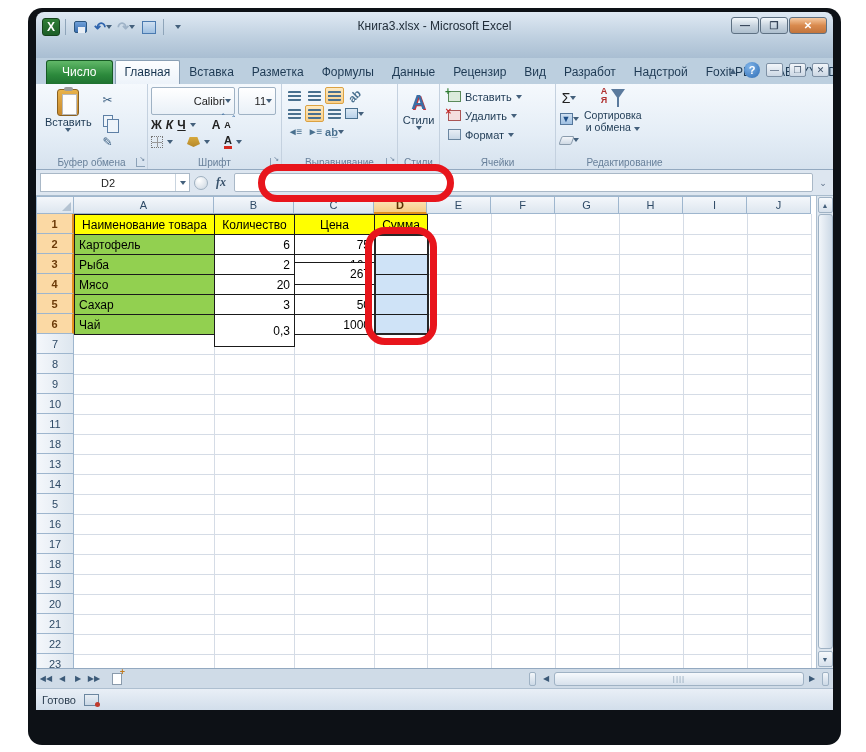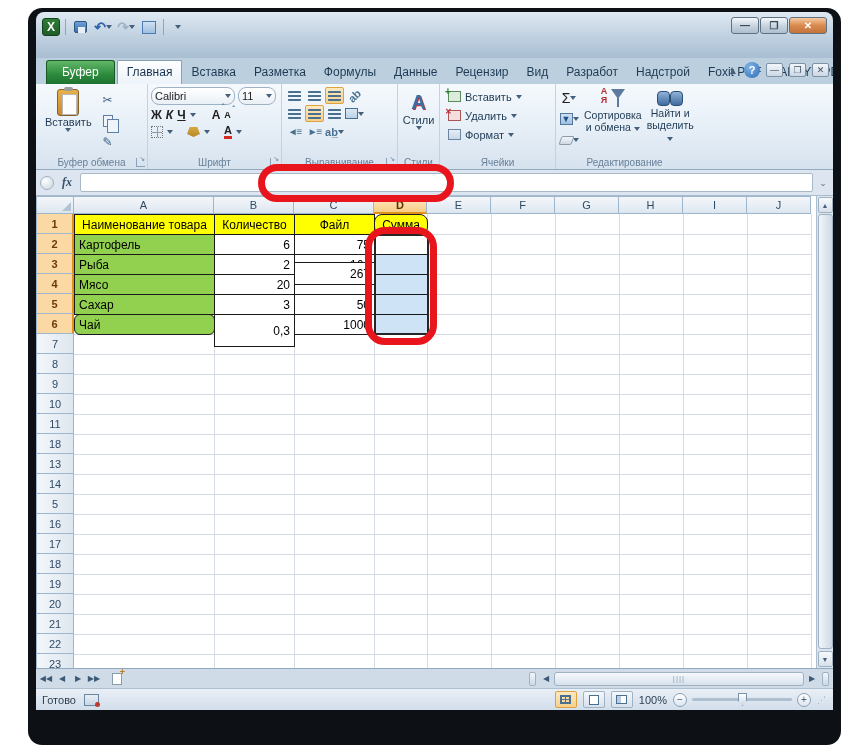--- a/index.html
+++ b/index.html
@@ -59,22 +59,22 @@
 
   .bigbtn{display:flex;flex-direction:column;align-items:center;font-size:11px;color:#1e3a54;}
   .clip-ic{width:22px;height:27px;background:linear-gradient(#e8b24a,#c98a2e);border:1px solid #8a6020;border-radius:3px;position:relative;margin-top:2px;}
   .clip-ic::before{content:"";position:absolute;left:4px;top:4px;width:13px;height:19px;background:#fdfdfd;border:1px solid #b9b9b9;}
   .clip-ic::after{content:"";position:absolute;left:6px;top:-3px;width:9px;height:4px;background:#9c9c9c;border-radius:2px;}
   .minicol{display:flex;flex-direction:column;gap:3px;}
   .mbtn{width:20px;height:18px;display:flex;align-items:center;justify-content:center;font-size:12px;color:#355a7e;}
   .copy-ic{width:10px;height:12px;border:1px solid #5d7fa5;background:#eef4fa;position:relative;}
   .copy-ic::after{content:"";position:absolute;left:3px;top:3px;width:10px;height:12px;border:1px solid #5d7fa5;background:#eef4fa;}
 
-  .selbox{height:18px;background:linear-gradient(#ffffff,#e9f0f7);border:1px solid #9fb2c4;border-radius:8px;
-          display:flex;align-items:center;justify-content:space-between;font-size:11px;color:#222;padding:0 3px;}
+  .selbox{height:28px;background:linear-gradient(#ffffff,#e9f0f7);border:1px solid #9fb2c4;border-radius:2px;
+          display:flex;align-items:center;justify-content:flex-end;font-size:11px;color:#222;padding:0 3px;}
   .btnrow{display:flex;align-items:center;gap:4px;margin-top:3px;}
   .fbtn{font-size:12px;color:#222;font-weight:bold;}
   .fbtn.it{font-style:italic;font-weight:bold;}
   .fbtn.un{text-decoration:underline;font-weight:bold;}
   .asz{font-size:12px;font-weight:bold;color:#222;position:relative;}
   .asz.small{font-size:9px;}
   .asz::after{content:"ˆ";position:absolute;top:-6px;right:-4px;font-size:8px;color:#3b6ea5;}
   .border-ic{width:12px;height:12px;border:1px dotted #777;position:relative;}
   .border-ic::before{content:"";position:absolute;left:5px;top:0;bottom:0;width:1px;background:#999;}
   .border-ic::after{content:"";position:absolute;top:5px;left:0;right:0;height:1px;background:#999;}
@@ -218,30 +218,31 @@
             <span class="dd"></span>
           </div>
         <div class="qbtn">
             <span class="grid-ic"></span>
           </div>
         <div class="qat-sep"></div>
         <div class="qbtn">
             <span class="dd"></span>
           </div>
       </div>
+      <div class="title-text">Книга3.xlsx - Microsoft Excel</div>
       <div class="winbtns">
         <div class="wbtn">—</div>
         <div class="wbtn">❐</div>
         <div class="wbtn close">✕</div>
       </div>
     </div>
 
     <div class="tabrow">
       <div id="tabstrip" style="display:flex;align-items:flex-end;">
-          <div class="rtab file">Буфер</div>
+          <div class="rtab file">Число</div>
           <div class="rtab active">Главная</div>
           <div class="rtab">Вставка</div>
           <div class="rtab">Разметка</div>
           <div class="rtab">Формулы</div>
           <div class="rtab">Данные</div>
           <div class="rtab">Рецензир</div>
           <div class="rtab">Вид</div>
           <div class="rtab">Разработ</div>
           <div class="rtab">Надстрой</div>
           <div class="rtab">Foxit PDF</div>
@@ -403,33 +404,34 @@
               </div>
           </div>
           <div class="edit-big">
             <span class="azfun">
                 <span class="az">А<br>Я</span>
                 <span class="fun"></span>
               </span>
             <span>Сортировка</span>
             <span><span>и обмена</span> <span class="dd"></span></span>
           </div>
-          <div class="edit-big">
-            <span class="binoc"></span>
-            <span>Найти и</span>
-            <span><span>выделить</span> <span class="dd"></span></span>
-          </div>
         </div>
         <div class="glabel">Редактирование</div>
       </div>
 
       <div style="flex:1;"></div>
     </div>
 
     <div class="formularow">
+      <div class="namebox">
+        <span class="val">D2</span>
+        <span class="nb-dd">
+            <span class="dd"></span>
+          </span>
+      </div>
       <span class="fx-circle"></span>
       <span class="fx">fx</span>
       <div class="finput"></div>
       <div class="fexpand">⌄</div>
     </div>
 
     <div class="gridarea">
       <div class="colheaders" id="colheaders">
         <div class="cornercell"></div>
       <div class="chead" style="width: 140px;">A</div>
@@ -498,39 +500,39 @@
           <div class="gline" style="left: 38px; top: 358px; height: 1px; width: 737px;"></div>
           <div class="gline" style="left: 38px; top: 378px; height: 1px; width: 737px;"></div>
           <div class="gline" style="left: 38px; top: 398px; height: 1px; width: 737px;"></div>
           <div class="gline" style="left: 38px; top: 418px; height: 1px; width: 737px;"></div>
           <div class="gline" style="left: 38px; top: 438px; height: 1px; width: 737px;"></div>
           <div class="gline" style="left: 38px; top: 458px; height: 1px; width: 737px;"></div>
         </div>
       <div id="cells">
           <div class="cell hdr" style="left: 38px; top: 18px; width: 141px; height: 21px;">Наименование товара</div>
           <div class="cell hdr" style="left: 178px; top: 18px; width: 81px; height: 21px;">Количество</div>
-          <div class="cell hdr" style="left: 258px; top: 18px; width: 81px; height: 21px;">Файл</div>
-          <div class="cell hdr" style="left: 338px; top: 18px; width: 54px; height: 21px; border-radius: 8px;">Сумма</div>
+          <div class="cell hdr" style="left: 258px; top: 18px; width: 81px; height: 21px;">Цена</div>
+          <div class="cell hdr" style="left: 338px; top: 18px; width: 54px; height: 21px;">Сумма</div>
           <div class="cell grn" style="left: 38px; top: 38px; width: 141px; height: 21px;">Картофель</div>
           <div class="cell num" style="left: 178px; top: 38px; width: 81px; height: 21px;">6</div>
           <div class="cell num" style="left: 258px; top: 38px; width: 81px; height: 21px;">75</div>
           <div class="cell dactive" style="left: 338px; top: 38px; width: 54px; height: 21px;"></div>
           <div class="cell grn" style="left: 38px; top: 58px; width: 141px; height: 21px;">Рыба</div>
           <div class="cell num" style="left: 178px; top: 58px; width: 81px; height: 21px;">2</div>
           <div class="cell num" style="left: 258px; top: 58px; width: 81px; height: 21px;">164</div>
           <div class="cell dsel" style="left: 338px; top: 58px; width: 54px; height: 21px;"></div>
           <div class="cell grn" style="left: 38px; top: 78px; width: 141px; height: 21px;">Мясо</div>
           <div class="cell num" style="left: 178px; top: 78px; width: 81px; height: 21px;">20</div>
           <div class="cell num" style="left: 258px; top: 66px; width: 81px; height: 23px;">267</div>
           <div class="cell dsel" style="left: 338px; top: 78px; width: 54px; height: 21px;"></div>
           <div class="cell grn" style="left: 38px; top: 98px; width: 141px; height: 21px;">Сахар</div>
           <div class="cell num" style="left: 178px; top: 98px; width: 81px; height: 21px;">3</div>
           <div class="cell num" style="left: 258px; top: 98px; width: 81px; height: 21px;">50</div>
           <div class="cell dsel" style="left: 338px; top: 98px; width: 54px; height: 21px;"></div>
-          <div class="cell grn" style="left: 38px; top: 118px; width: 141px; height: 21px; border-radius: 6px;">Чай</div>
+          <div class="cell grn" style="left: 38px; top: 118px; width: 141px; height: 21px;">Чай</div>
           <div class="cell num" style="left: 178px; top: 118px; width: 81px; height: 33px;">0,3</div>
           <div class="cell num" style="left: 258px; top: 118px; width: 81px; height: 21px;">1000</div>
           <div class="cell dsel" style="left: 338px; top: 118px; width: 54px; height: 21px;"></div>
         </div>
       <div class="selrange" style="left:338px;top:38px;width:55px;height:101px;"></div>
       <div class="vscroll">
         <div class="varrow">▲</div>
         <div class="vthumb"></div>
         <div class="varrow">▼</div>
       </div>
@@ -552,39 +554,19 @@
             <span class="hthumb">||||</span>
           </span>
         <span class="harrow">▶</span>
         <span class="hsplit"></span>
       </div>
     </div>
 
     <div class="statusbar">
       <span>Готово</span>
       <span class="macro-ic"></span>
-      <div class="sb-right">
-        <span class="viewbtn on">
-            <span class="vb-grid"></span>
-          </span>
-        <span class="viewbtn">
-            <span class="vb-page"></span>
-          </span>
-        <span class="viewbtn">
-            <span class="vb-break"></span>
-          </span>
-        <span>100%</span>
-        <div class="zoomctl">
-          <span class="zbtn">−</span>
-          <span class="ztrack">
-              <span class="zhandle"></span>
-            </span>
-          <span class="zbtn">+</span>
-        </div>
-        <span class="grip">⋰</span>
-      </div>
     </div>
 
   </div>
 </div>
 
 <div class="red-annot red1"></div>
 <div class="red-annot red2"></div>
 
 </body></html>

